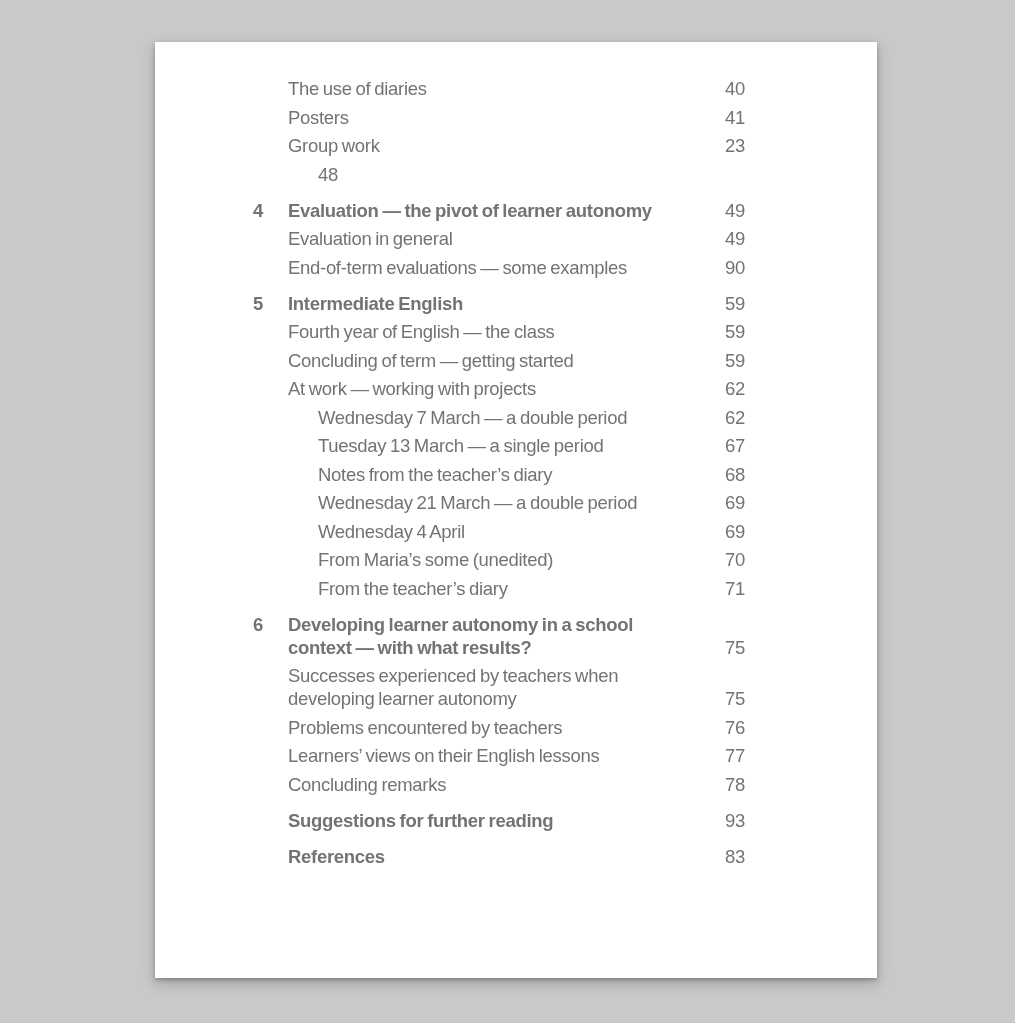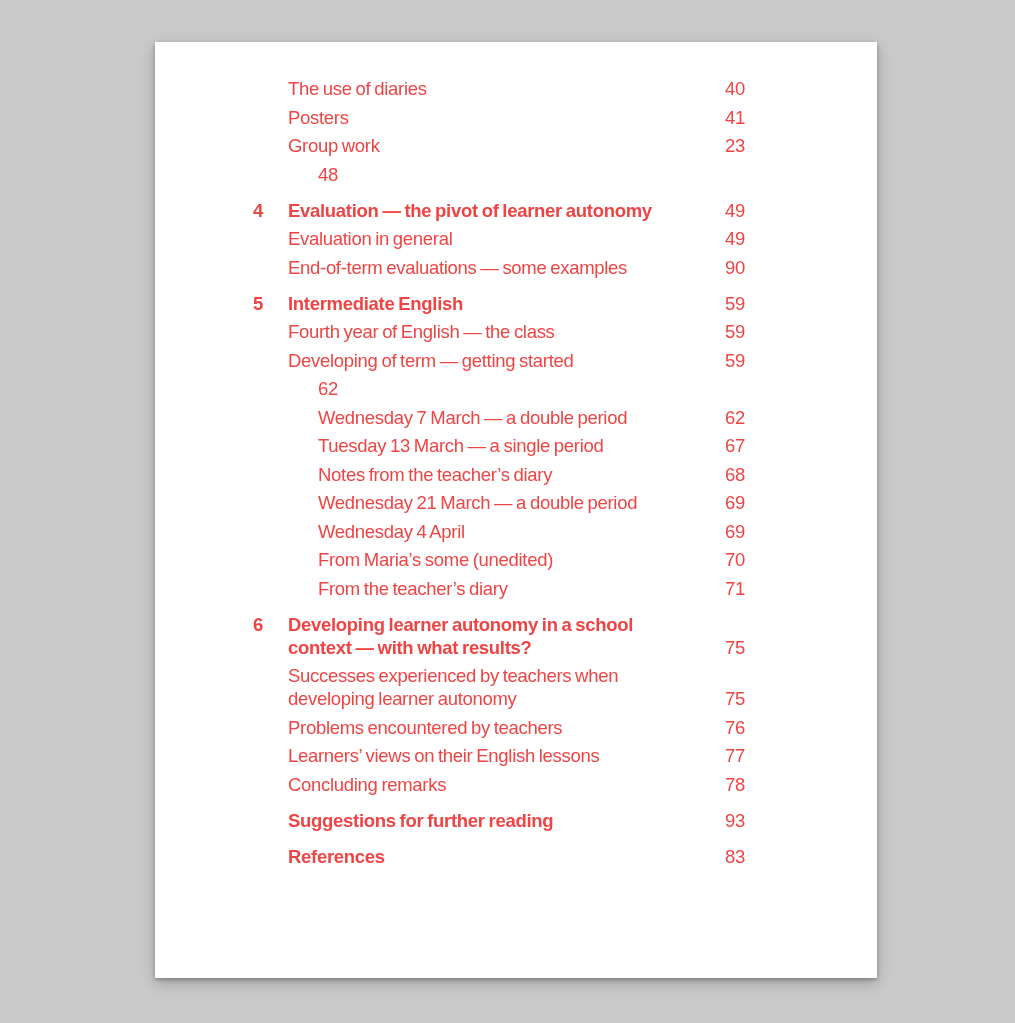--- a/index.html
+++ b/index.html
@@ -66,21 +66,21 @@
     flex: none;
     width: 50px;
     text-align: right;
   }
 </style>
 </head>
 <body style="background: rgb(201, 201, 201);">
 
 <div class="canvas">
   <div class="sheet" style="background: rgb(255, 255, 255);">
-    <div class="toc" id="toc" style="color: #ef4444;">
+    <div class="toc" id="toc" style="color: #737373;">
         <div class="sec">
           <div class="row">
             <span class="num"></span>
             <span class="label">The use of diaries</span>
             <span class="pageno">40</span>
           </div>
           <div class="row">
             <span class="num"></span>
             <span class="label">Posters</span>
             <span class="pageno">41</span>
@@ -118,25 +118,26 @@
             <span class="label">Intermediate English</span>
             <span class="pageno">59</span>
           </div>
           <div class="row">
             <span class="num"></span>
             <span class="label">Fourth year of English — the class</span>
             <span class="pageno">59</span>
           </div>
           <div class="row">
             <span class="num"></span>
-            <span class="label">Developing of term — getting started</span>
+            <span class="label">Concluding of term — getting started</span>
             <span class="pageno">59</span>
           </div>
           <div class="row">
             <span class="num"></span>
+            <span class="label">At work — working with projects</span>
             <span class="pageno">62</span>
           </div>
           <div class="row">
             <span class="num"></span>
             <span class="label ind2">Wednesday 7 March — a double period</span>
             <span class="pageno">62</span>
           </div>
           <div class="row">
             <span class="num"></span>
             <span class="label ind2">Tuesday 13 March — a single period</span>

